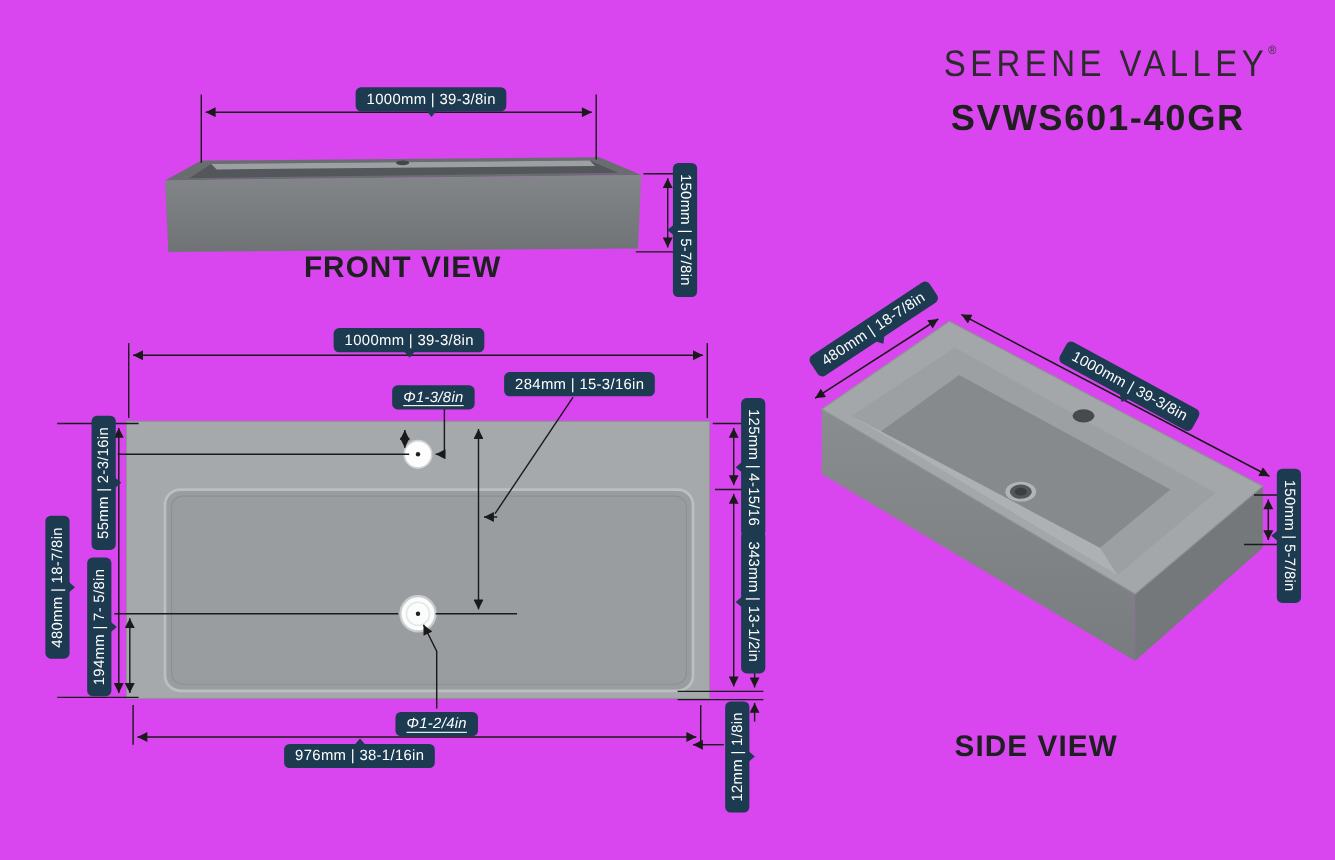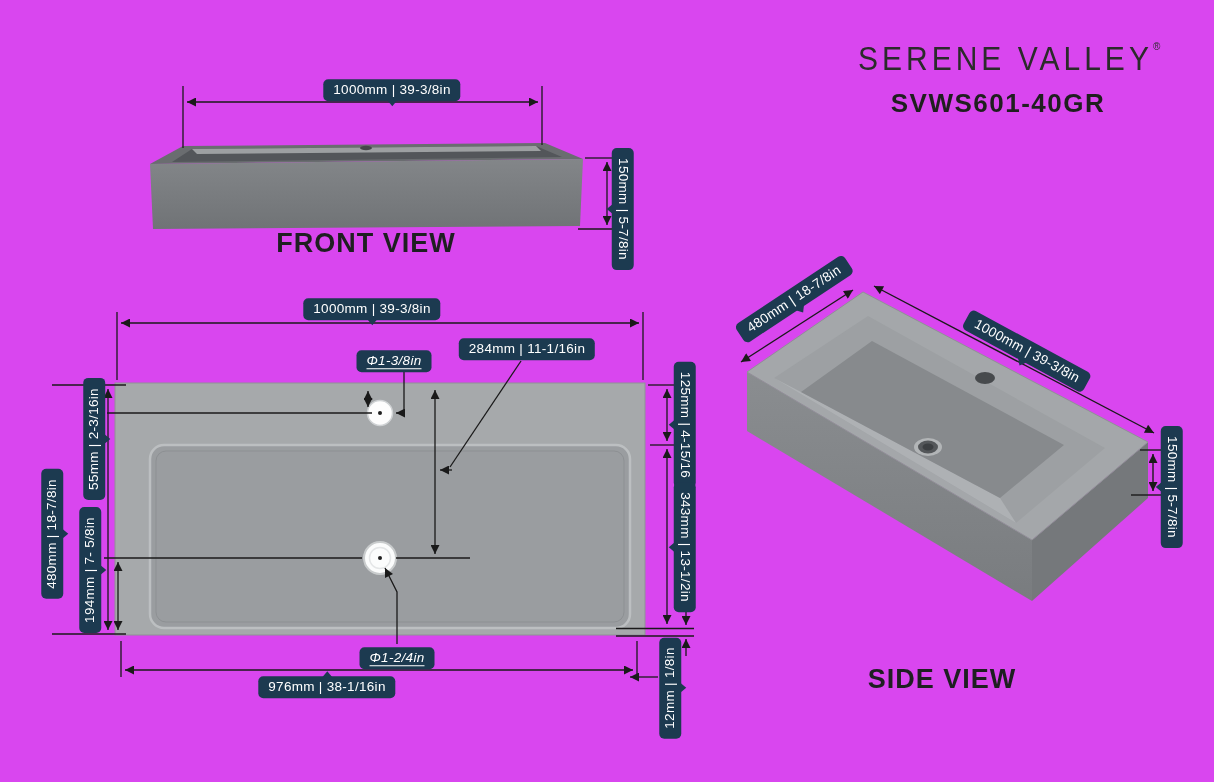--- a/index.html
+++ b/index.html
@@ -27,21 +27,21 @@
     position:absolute;transform:translate(-50%,-50%);
     font-size:27px;font-weight:bold;color:#1e1f21;letter-spacing:1px;white-space:nowrap;z-index:5;
   }
   .brand{position:absolute;left:858px;top:40px;width:280px;text-align:center;z-index:5;}
   .brand-name{
     font-size:30px;font-weight:400;color:#2b2b2b;letter-spacing:4px;white-space:nowrap;
     transform:scaleY(1.12);transform-origin:top center;
   }
   .brand-reg{font-size:10px;vertical-align:top;letter-spacing:0;}
   .brand-model{
-    margin-top:14px;font-size:26px;font-weight:bold;color:#1f1f1f;letter-spacing:1.5px;white-space:nowrap;
+    margin-top:14px;font-size:33px;font-weight:bold;color:#1f1f1f;letter-spacing:1.5px;white-space:nowrap;
   }
 </style>
 </head>
 <body>
 
 <div id="canvas">
 
   <svg width="1214" height="782" viewBox="0 0 1214 782">
     <defs>
       <marker id="arr" viewBox="0 0 10 10" refX="10" refY="5" markerWidth="11" markerHeight="9" markerUnits="userSpaceOnUse" orient="auto-start-reverse">
@@ -153,21 +153,21 @@
   </div>
 
   <div class="view-title" style="left:366px;top:243px">FRONT VIEW</div>
   <div class="view-title" style="left:942px;top:679px">SIDE VIEW</div>
 
   <div class="dim-label notch-b" style="left:392px;top:90px;--r:0deg">1000mm | 39-3/8in</div>
   <div class="dim-label notch-b" style="left:623px;top:209px;--r:90deg">150mm | 5-7/8in</div>
 
   <div class="dim-label notch-b" style="left:372px;top:309px;--r:0deg">1000mm | 39-3/8in</div>
   <div class="dim-label underline" style="left:394px;top:361px;--r:0deg">Φ1-3/8in</div>
-  <div class="dim-label" style="left:527px;top:349px;--r:0deg">284mm | 11-1/16in</div>
+  <div class="dim-label" style="left:527px;top:349px;--r:0deg">284mm | 15-3/16in</div>
   <div class="dim-label notch-b" style="left:685px;top:425px;--r:90deg">125mm | 4-15/16</div>
   <div class="dim-label notch-b" style="left:685px;top:547px;--r:90deg">343mm | 13-1/2in</div>
   <div class="dim-label notch-b" style="left:670px;top:688px;--r:-90deg">12mm | 1/8in</div>
   <div class="dim-label notch-b" style="left:52px;top:534px;--r:-90deg">480mm | 18-7/8in</div>
   <div class="dim-label notch-b" style="left:94px;top:439px;--r:-90deg">55mm | 2-3/16in</div>
   <div class="dim-label notch-b" style="left:90px;top:570px;--r:-90deg">194mm | 7- 5/8in</div>
   <div class="dim-label notch-t" style="left:327px;top:687px;--r:0deg">976mm | 38-1/16in</div>
   <div class="dim-label underline" style="left:397px;top:658px;--r:0deg">Φ1-2/4in</div>
 
   <div class="dim-label notch-b" style="left:794px;top:299px;--r:-33.5deg">480mm | 18-7/8in</div>

